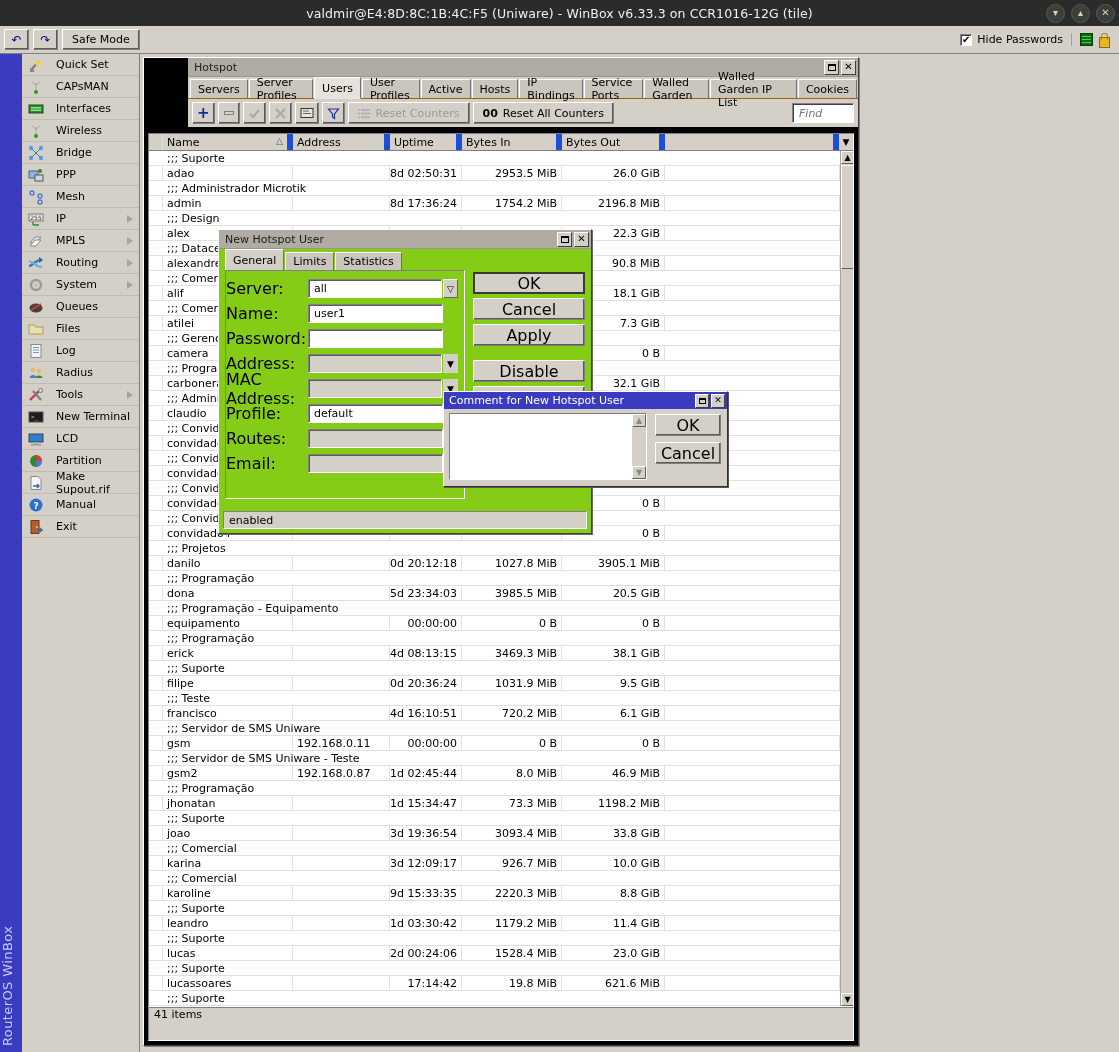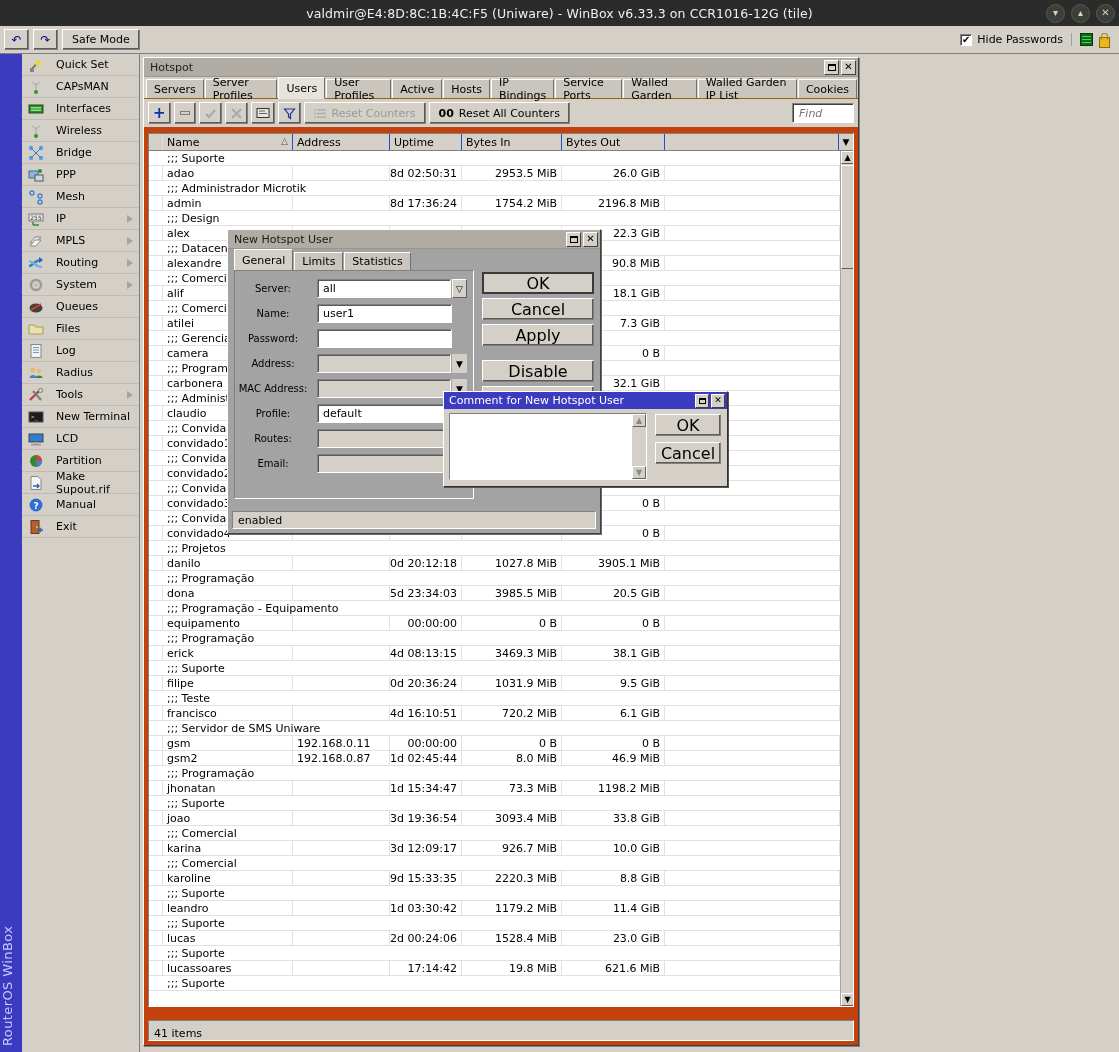--- a/index.html
+++ b/index.html
@@ -111,24 +111,25 @@
     width: 0; height: 0;
     border-left: 6px solid #a8a49c;
     border-top: 4px solid transparent;
     border-bottom: 4px solid transparent;
   }
 
   
   .hs-window {
     position: absolute; left: 143px; top: 57px;
     width: 716px; height: 989px;
-    background: #c2410c;
+    background: #000000;
     border: 1px solid #ffffff;
     border-right-color: #404040; border-bottom-color: #404040;
     box-shadow: 1px 1px 0 #808080;
+    padding-left: 44px;
   }
   .hs-title {
     height: 19px; background: #b0aca4;
     display: flex; align-items: center;
     padding: 0 2px 0 6px;
     font-size: 11px; color: #222;
     border-bottom: 1px solid #9a968e;
   }
   .hs-title-text { flex: 1; }
   .wbtn {
@@ -200,21 +201,21 @@
     border-right-color: #fff; border-bottom-color: #fff;
     box-shadow: inset 1px 1px 0 #404040;
     overflow: hidden;
   }
   .ghead {
     display: flex; height: 17px; background: #d4d0c8;
     border-bottom: 1px solid #808080;
     font-size: 11px; color: #000;
   }
   .gh {
-    border-right: 1px solid #1d4ed8;
+    border-right: 6px solid #1d4ed8;
     padding: 1px 4px;
     display: flex; align-items: center;
     position: relative;
     cursor: pointer;
     background: #d4d0c8;
   }
   .gh .sortmark { position:absolute; right:4px; top:2px; font-size:9px; color:#555; }
   .ghead .drop {
     width: 14px; margin-left: auto;
     display:flex;align-items:center;justify-content:center;
@@ -247,32 +248,32 @@
     font-size: 8px; color:#000; cursor:pointer;
   }
   .vs-btn.bottom { position:absolute; bottom:0; left:0; }
   .vs-thumb {
     position: absolute; left: 0; top: 14px; width: 13px; height: 104px;
     background: #d4d0c8;
     border: 1px solid #fff; border-right-color:#606060; border-bottom-color:#606060;
     cursor: pointer;
   }
   .hs-status {
-    position: absolute; left: 4px; right: 4px; bottom: 4px; height: 21px;
+    position: absolute; left: 4px; right: 4px; bottom: 4px; height: 34px;
     background: #d4d0c8;
     border: 1px solid #808080; border-right-color:#fff; border-bottom-color:#fff;
-    display: flex; align-items: flex-end; padding: 0 5px;
+    display: flex; align-items: flex-start; padding: 0 5px;
     font-size: 11px; color: #000;
   }
 
   
   .nhu {
-    position: absolute; left: 227px; top: 229px;
+    position: absolute; left: 218px; top: 229px;
     width: 374px; height: 305px;
-    background: #a3a3a3;
+    background: #84cc16;
     border: 1px solid #fff; border-right-color:#404040; border-bottom-color:#404040;
     box-shadow: 1px 1px 0 #6a6a6a;
   }
   .nhu-title {
     height: 19px; background: #b0aca4; display:flex; align-items:center;
     padding: 0 2px 0 6px; font-size: 11px; color:#1a1a1a;
     border-bottom: 1px solid #9a968e;
   }
   .nhu-body { position:absolute; left:0; right:0; top:19px; bottom:0; }
   .nhu-tabs { display:flex; align-items:flex-end; height:21px; padding-left:6px; }
@@ -282,21 +283,21 @@
     border:1px solid #fff; border-bottom:none; border-right-color:#707070;
     cursor:pointer; margin-right:1px;
   }
   .nhu-tab.active { background:#d4d0c8; height:21px; }
   .nhu-panel {
     position:absolute; left:6px; top:21px; width: 240px; bottom: 34px;
     border:1px solid #fff; border-left-color:#808080; border-top-color:#808080;
     padding: 8px 0 0 0;
   }
   .frow { display:flex; align-items:center; height:19px; margin-bottom: 6px; padding-right: 6px; }
-  .flabel { width: 82px; text-align: center; padding-right: 6px; font-size: 10px; color:#000; }
+  .flabel { width: 82px; text-align: left; padding-right: 6px; font-size: 16px; color:#000; }
   .finput {
     flex: 1; height: 19px; background:#fff;
     border:1px solid #808080; border-right-color:#fff; border-bottom-color:#fff;
     box-shadow: inset 1px 1px 0 #5a5a5a;
     display:flex; align-items:center; padding: 8px 3px;
     font-size: 11px; color:#000;
   }
   .finput.dim { background:#d4d0c8; }
   .finput input { width:100%; border:none; outline:none; background:transparent; font-family:inherit; font-size:11px; color:#000; }
   .fspin {
@@ -949,20 +950,23 @@
           </div>
           <div class="grow">
             <div class="c c-flag"></div>
             <div class="c c-name">gsm</div>
             <div class="c c-addr">192.168.0.11</div>
             <div class="c c-uptime num">00:00:00</div>
             <div class="c c-bin num">0 B</div>
             <div class="c c-bout num">0 B</div>
             <div class="c c-rest"></div>
           </div>
+          <div class="grow comment">
+            <div class="cmt">;;; Servidor de SMS Uniware - Teste</div>
+          </div>
           <div class="grow">
             <div class="c c-flag"></div>
             <div class="c c-name">gsm2</div>
             <div class="c c-addr">192.168.0.87</div>
             <div class="c c-uptime num">1d 02:45:44</div>
             <div class="c c-bin num">8.0 MiB</div>
             <div class="c c-bout num">46.9 MiB</div>
             <div class="c c-rest"></div>
           </div>
           <div class="grow comment">

